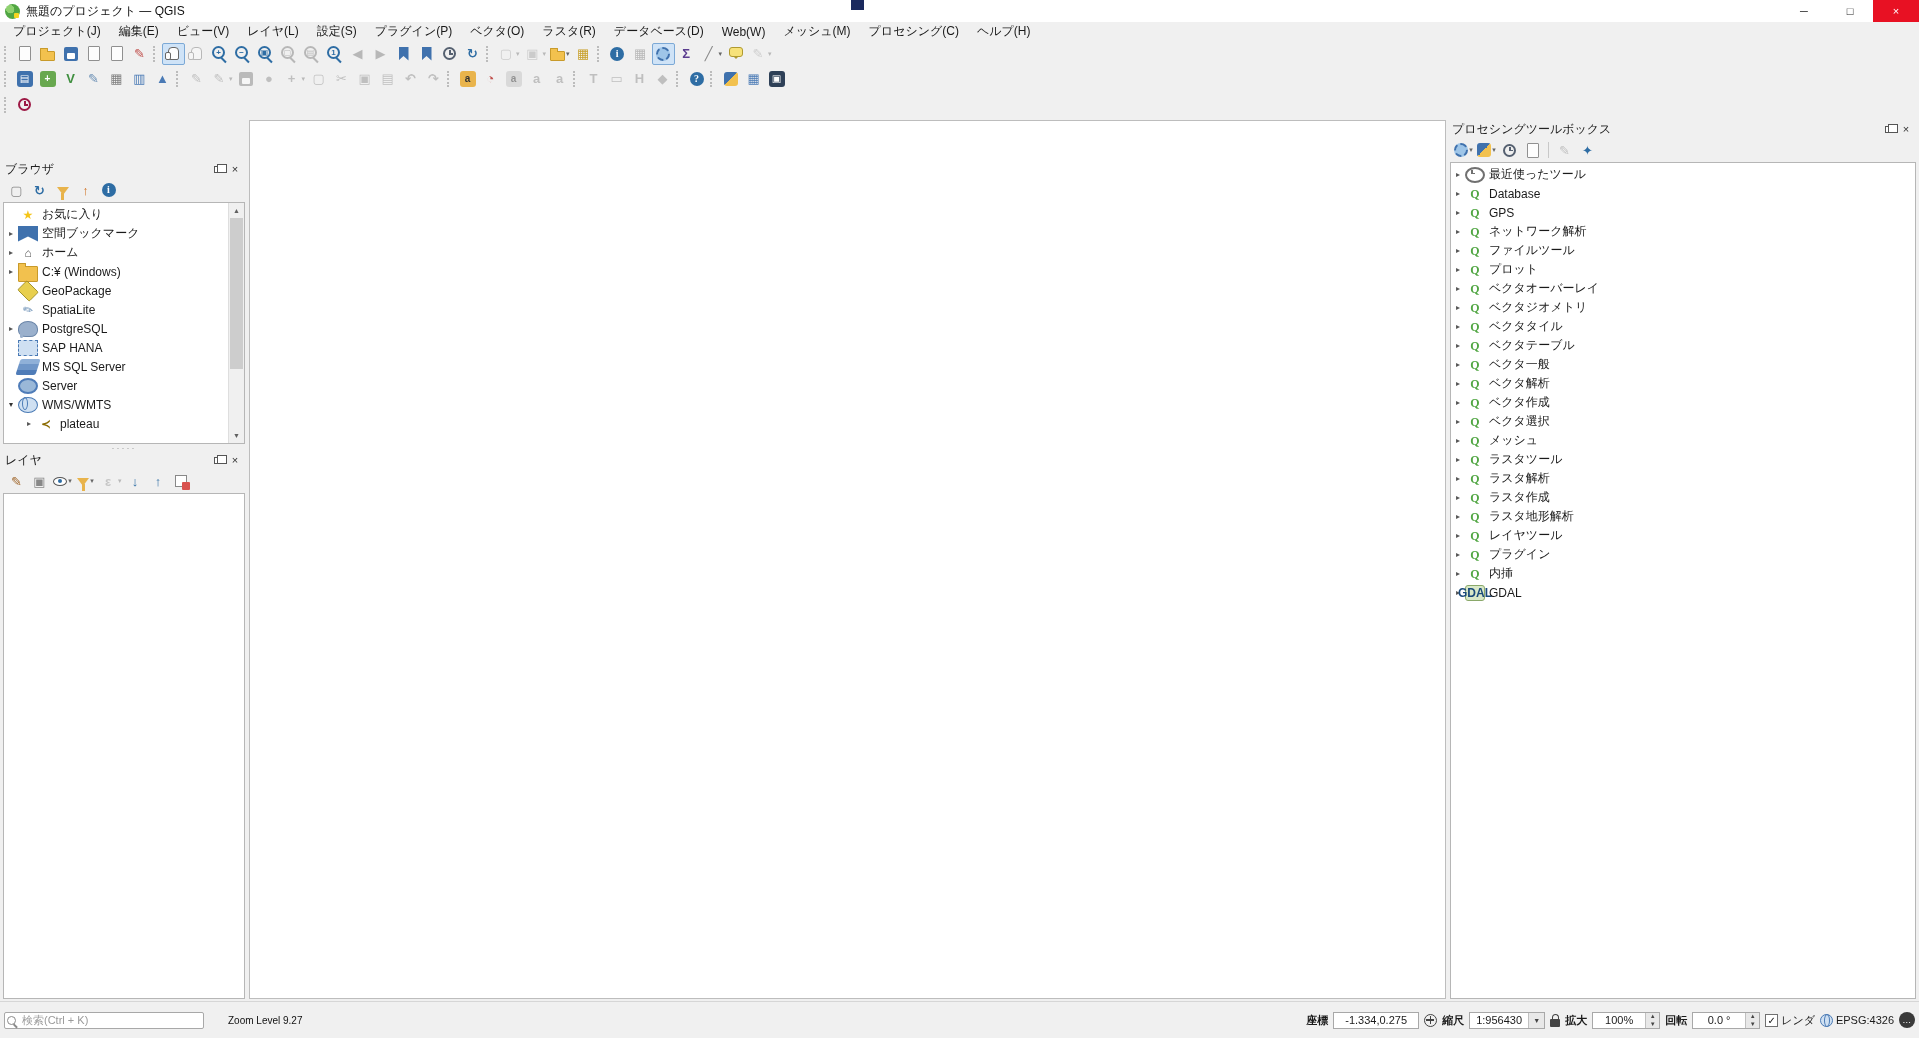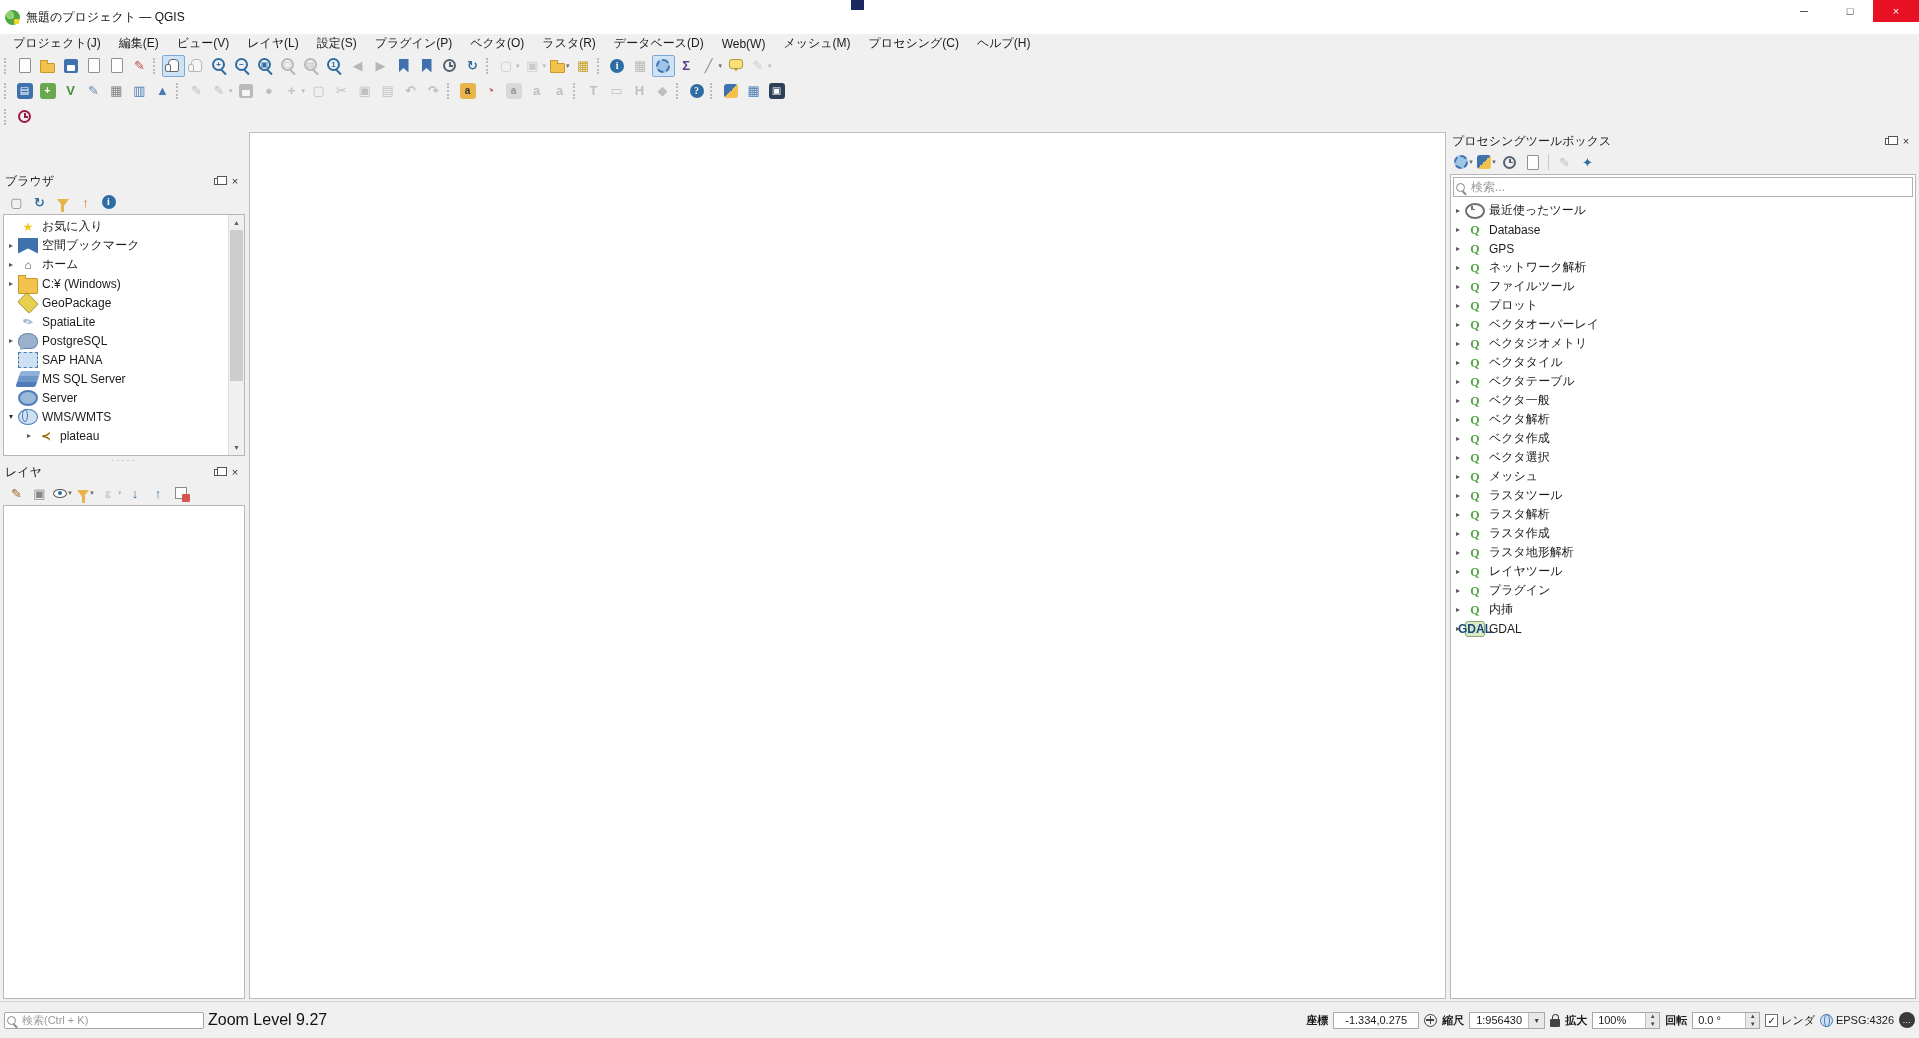--- a/index.html
+++ b/index.html
@@ -1,20 +1,20 @@
 <!DOCTYPE html>
 <html><head>
 <meta charset="utf-8">
 <style>
   * { margin:0; padding:0; box-sizing:border-box; }
   html,body { width:1919px; height:1038px; overflow:hidden; font-family:"Liberation Sans","DejaVu Sans",sans-serif; }
   #app { width:1919px; height:1038px; display:flex; flex-direction:column; background:#f0f0f0; }
 
   
-  .titlebar { height:34px; background:#ffffff; display:flex; align-items:center; position:relative; flex:0 0 auto; }
+  .titlebar { height:22px; background:#ffffff; display:flex; align-items:center; position:relative; flex:0 0 auto; }
   .qgis-logo { width:15px; height:15px; margin:0 6px 0 5px; border-radius:50%;
     background:radial-gradient(circle at 35% 35%, #8ed16f 0 30%, #51a643 31% 100%); position:relative; }
   .qgis-logo::after{ content:""; position:absolute; right:1px; bottom:1px; width:5px; height:5px; background:#f5d520; border-radius:1px; }
   .titlebar .title { font-size:12px; color:#111; }
   .artifact { position:absolute; left:851px; top:0; width:13px; height:10px; background:#1b2a5e; }
   .wbtns { position:absolute; right:0; top:0; height:22px; display:flex; }
   .wbtn { width:46px; height:22px; display:flex; align-items:center; justify-content:center; font-size:11px; color:#222; }
   .wbtn.close { background:#e81123; color:#fff; }
 
   
@@ -113,29 +113,29 @@
   .vs-thumb { position:absolute; left:1px; right:1px; top:0; height:72%; background:#cdcdcd; }
 
   .splitter-dots { height:7px; display:flex; align-items:center; justify-content:center; color:#9a9a9a; font-size:9px; letter-spacing:2px; flex:0 0 auto; }
 
   
   .search-box { margin:2px; height:20px; border:1px solid #b0b0b0; background:#fff; display:flex; align-items:center; font-size:12px; color:#9a9a9a; }
 
   
   .statusbar { height:37px; background:#f0f0f0; border-top:1px solid #d6d6d6; display:flex; align-items:center; font-size:11px; color:#1a1a1a; padding:0 4px; flex:0 0 auto; }
   .sb-search { width:200px; height:17px; border:1px solid #a8a8a8; border-radius:2px; background:#fff; display:flex; align-items:center; color:#9a9a9a; font-size:11px; flex:0 0 auto; }
-  .sb-msg { margin-left:4px; font-size:16px; color:#111; white-space:nowrap; }
+  .sb-msg { margin-left:24px; font-size:10px; color:#111; white-space:nowrap; }
   .sb-right { margin-left:auto; display:flex; align-items:center; gap:5px; }
   .sb-label { font-weight:bold; font-size:11px; }
   .sb-box { height:17px; min-width:86px; border:1px solid #a8a8a8; background:#fff; display:inline-flex; align-items:center; justify-content:center; padding:0 4px; font-size:11px; }
   .sb-combo { height:17px; border:1px solid #a8a8a8; background:#fff; display:inline-flex; align-items:center; font-size:11px; }
   .sb-combo .val { padding:0 6px; min-width:58px; }
   .combo-btn { width:16px; height:100%; border-left:1px solid #c0c0c0; background:#e8e8e8; display:inline-flex; align-items:center; justify-content:center; font-size:7px; color:#444; }
   .sb-spin { height:17px; border:1px solid #a8a8a8; background:#fff; display:inline-flex; align-items:center; font-size:11px; }
-  .sb-spin .val { padding:0 5px; min-width:52px; }
+  .sb-spin .val { padding:0 5px; min-width:52px;text-align:center; }
   .spin-arrows { width:14px; height:100%; border-left:1px solid #c0c0c0; display:inline-flex; flex-direction:column; }
   .spin-arrows span { flex:1; display:flex; align-items:center; justify-content:center; font-size:6px; color:#444; background:#e8e8e8; }
   .sb-check { display:inline-flex; align-items:center; gap:3px; }
   .cb { width:13px; height:13px; border:1px solid #707070; background:#fff; display:inline-flex; align-items:center; justify-content:center; font-size:10px; color:#111; }
   .sb-crs { display:inline-flex; align-items:center; gap:3px; font-size:11px; }
 </style>
 </head>
 <body>
 
 <div id="app">
@@ -561,24 +561,20 @@
             </span>
             <span class="vsep"></span>
             <span class="tbtn disabled">
               <span class="ic" style="color: rgb(119, 119, 119);">✎</span>
             </span>
             <span class="tbtn">
               <span class="ic" style="color: rgb(46, 109, 164);">✦</span>
             </span>
           </div>
         <div class="panel-body">
-          <div class="search-box">
-            <span class="k-smag"></span>
-            <span>検索...</span>
-          </div>
           <div class="tree">
               <div class="trow">
                 <span class="exp">▸</span>
                 <span class="ic k-clock" style="color: rgb(112, 112, 112);"></span>
                 <span class="lbl">最近使ったツール</span>
               </div>
               <div class="trow">
                 <span class="exp">▸</span>
                 <span class="ic k-q">Q</span>
                 <span class="lbl">Database</span>

